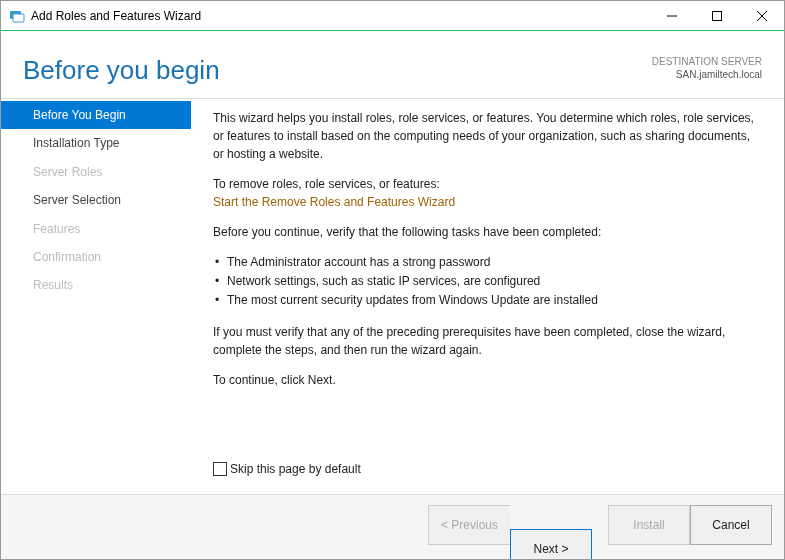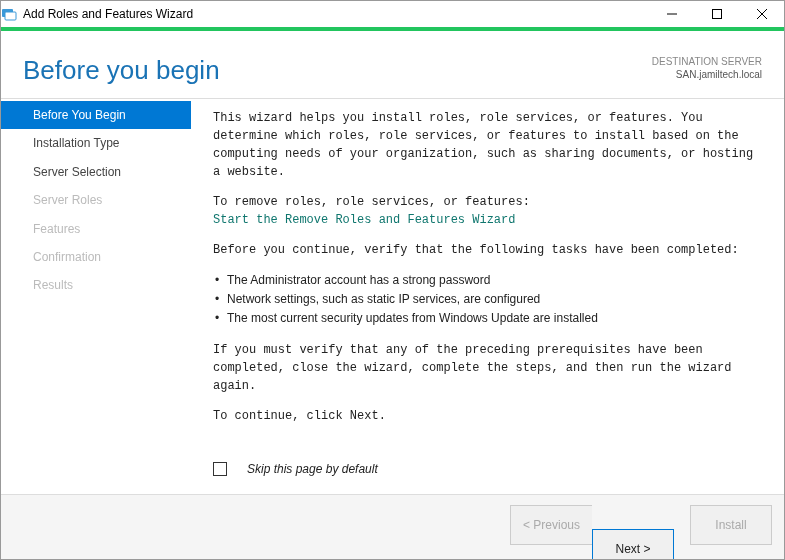--- a/index.html
+++ b/index.html
@@ -13,21 +13,22 @@
       background: #fff;
       width: 785px;
       height: 560px;
       overflow: hidden;
       border: 1px solid #999;
     }
     .titlebar {
       height: 30px;
       display: flex;
       align-items: center;
-      border-bottom: 4px solid #22c55e;
+      padding-left: 8px;
+      border-bottom: 1px solid #22c55e;
     }
     .titlebar-icon {
       width: 16px;
       height: 16px;
       margin-right: 6px;
       display: flex;
       align-items: center;
       justify-content: center;
     }
     .titlebar-title {
@@ -98,24 +99,23 @@
       flex: 1;
       padding: 10px 22px 10px 22px;
       font-size: 12px;
       color: #222;
       line-height: 1.5;
       display: flex;
       flex-direction: column;
     }
     .main-panel p {
       margin-bottom: 12px;
-      font-family: Liberation Mono, monospace;
     }
     .link {
-      color: #0f766e;
+      color: #a16207;
       cursor: pointer;
     }
     .bullet-list {
       list-style: none;
       margin-bottom: 12px;
     }
     .bullet-list li {
       padding-left: 14px;
       position: relative;
       line-height: 1.6;
@@ -123,23 +123,22 @@
     .bullet-list li::before {
       content: "•";
       position: absolute;
       left: 2px;
       color: #222;
     }
     .skip-row {
       margin-top: auto;
       display: flex;
       align-items: center;
-      gap: 20px;
+      gap: 3px;
       padding-bottom: 6px;
-      font-style: italic;
     }
     .checkbox {
       width: 14px;
       height: 14px;
       border: 1px solid #333;
       background: #fff;
       cursor: pointer;
     }
     .button-bar {
       border-top: 1px solid #ddd;
@@ -216,22 +215,22 @@
   <div class="dest-info">
     <div class="dest-label">DESTINATION SERVER</div>
     <div>SAN.jamiltech.local</div>
   </div>
 </div>
 
 <div class="content-area">
   <div class="sidebar">
     <div class="sidebar-item active">Before You Begin</div>
     <div class="sidebar-item">Installation Type</div>
+    <div class="sidebar-item disabled">Server Roles</div>
     <div class="sidebar-item">Server Selection</div>
-    <div class="sidebar-item disabled">Server Roles</div>
     <div class="sidebar-item disabled">Features</div>
     <div class="sidebar-item disabled">Confirmation</div>
     <div class="sidebar-item disabled">Results</div>
   </div>
 
   <div class="main-panel">
     <p>This wizard helps you install roles, role services, or features. You determine which roles, role services, or features to install based on the computing needs of your organization, such as sharing documents, or hosting a website.</p>
     <p>
       <span>To remove roles, role services, or features:</span><br>
       <span class="link">Start the Remove Roles and Features Wizard</span>
@@ -251,13 +250,14 @@
     </div>
   </div>
 </div>
 
 <div class="button-bar">
   <div class="btn-pair">
     <div class="btn prev disabled">&lt; Previous</div>
     <div class="btn next">Next &gt;</div>
   </div>
   <div class="btn install disabled">Install</div>
+  <div class="btn">Cancel</div>
 </div>
 
 </body></html>

